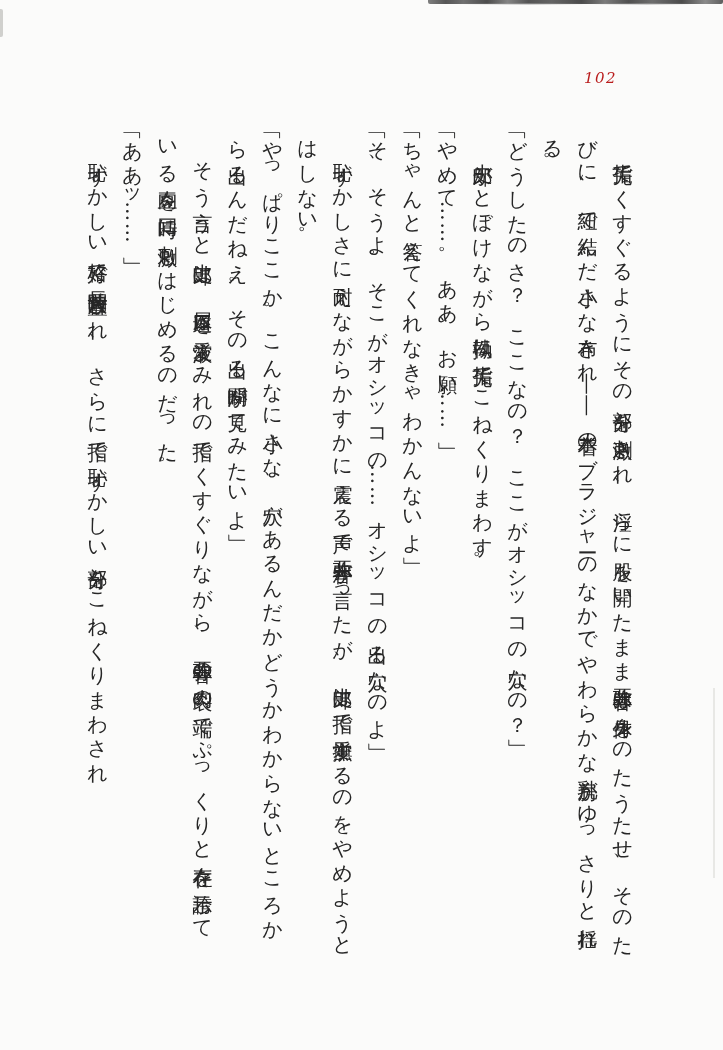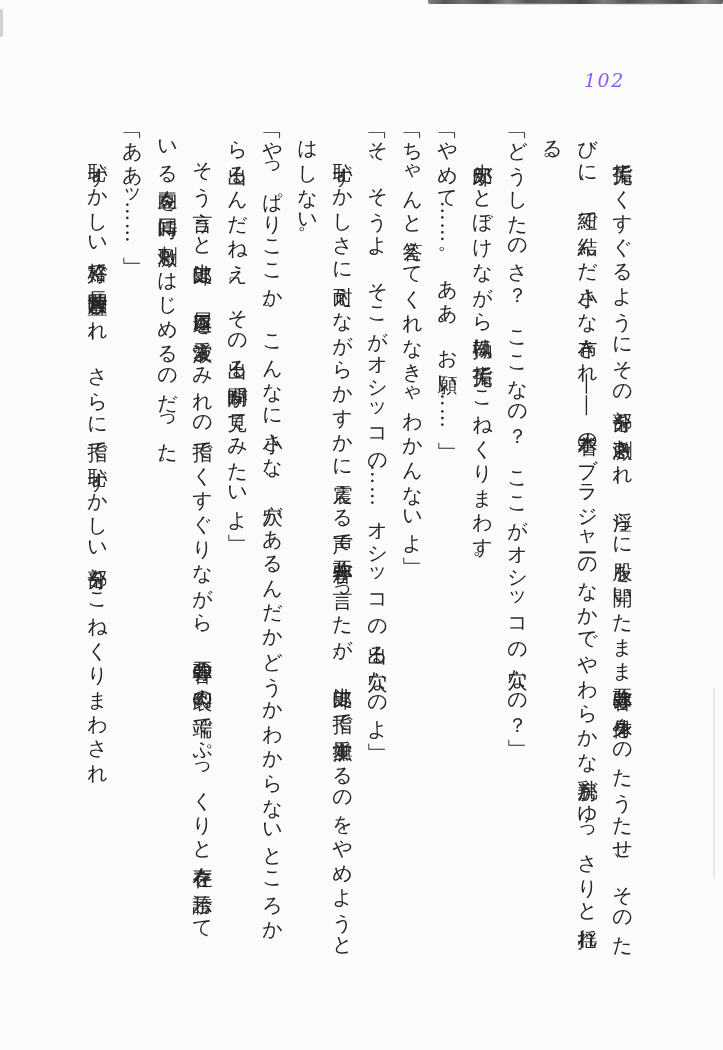--- a/index.html
+++ b/index.html
@@ -59,24 +59,24 @@
     width: 2px;
     height: 190px;
     background: #e3e3e0;
     opacity: .8;
   }
 
   .page-number {
     position: absolute;
     left: 584px;
     top: 69px;
-    font-size: 19px;
+    font-size: 15px;
     font-style: italic;
     letter-spacing: 1.5px;
-    color: #8b5cf6;
+    color: #b91c1c;
   }
 
   .text-block {
     position: absolute;
     top: 126px;
     left: 80px;
     width: 560px;
     height: 824px;
     writing-mode: vertical-rl;
     -webkit-writing-mode: vertical-rl;

